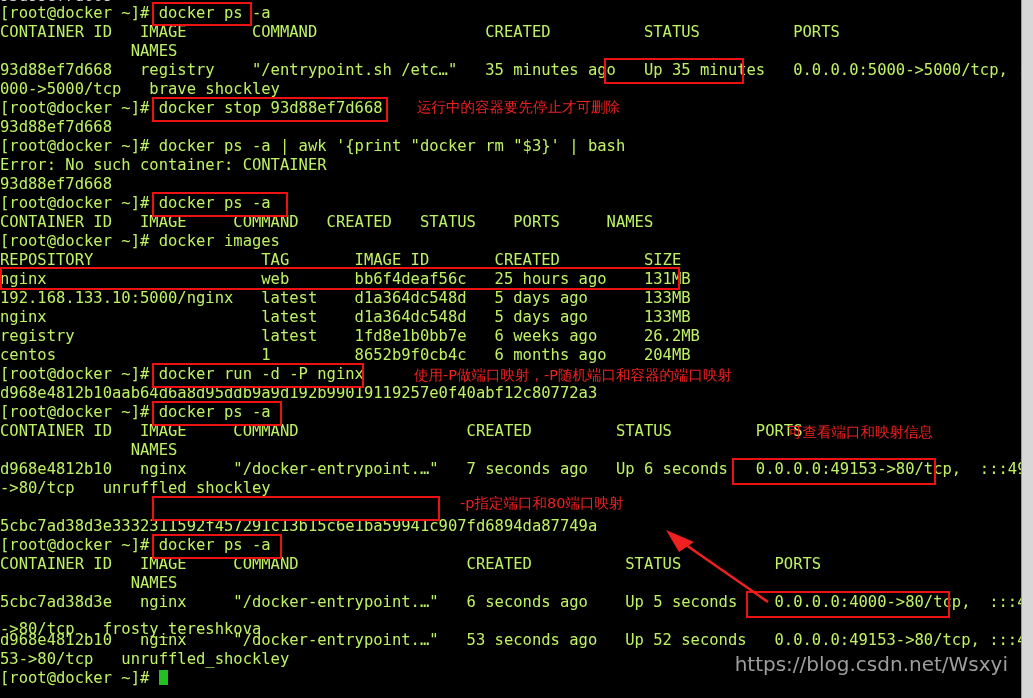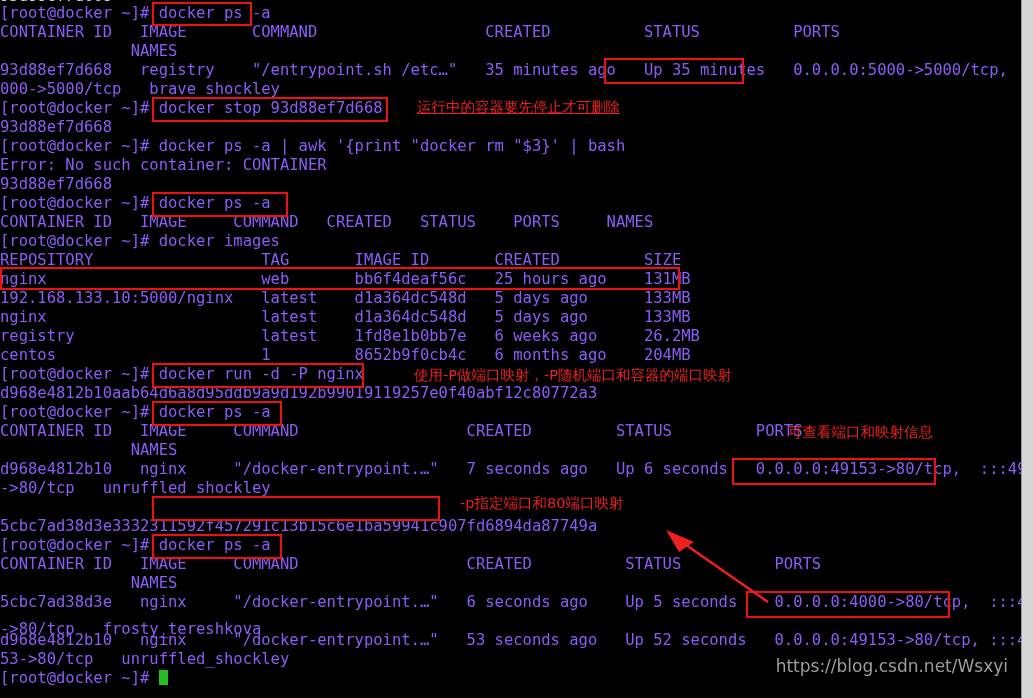--- a/index.html
+++ b/index.html
@@ -42,21 +42,21 @@
     overflow: hidden;
   }
 
   .line {
     position: absolute;
     left: 0;
     white-space: pre;
     font-family: "DejaVu Sans Mono", "Liberation Mono", monospace;
     font-size: 15.5px;
     line-height: 19.4px;
-    color: #8b5cf6;
+    color: #bef264;
     letter-spacing: 0px;
     height: 19.4px;
   }
 
   .cursor {
     display: inline-block;
     width: 9.4px;
     height: 15px;
     background: #22c022;
     vertical-align: -2px;
@@ -82,21 +82,21 @@
 
   .arrow {
     position: absolute;
     pointer-events: none;
   }
 
   .watermark {
     position: absolute;
     color: #b9b9b9;
     font-family: "DejaVu Sans", "Liberation Sans", sans-serif;
-    font-size: 17px;
+    font-size: 20px;
     white-space: pre;
     right: 14px;
     bottom: 22px;
     opacity: 0.85;
   }
 
   .top-clip {
     position: absolute;
     left: 0;
     top: -13px;
@@ -157,21 +157,21 @@
     <div class="box" style="left:152px; top:97px;  width:236px; height:25px;"></div>
     <div class="box" style="left:152px; top:192px; width:136px; height:25px;"></div>
     <div class="box" style="left:0px;   top:267px; width:680px; height:23px;"></div>
     <div class="box" style="left:152px; top:363px; width:212px; height:25px;"></div>
     <div class="box" style="left:152px; top:401px; width:130px; height:25px;"></div>
     <div class="box" style="left:732px; top:458px; width:204px; height:27px;"></div>
     <div class="box" style="left:152px; top:496px; width:288px; height:25px;"></div>
     <div class="box" style="left:152px; top:534px; width:130px; height:25px;"></div>
     <div class="box" style="left:746px; top:591px; width:204px; height:27px;"></div>
 
-    <div class="note" style="left:417px; top:99px;text-decoration:underline;">运行中的容器要先停止才可删除</div>
+    <div class="note" style="left:417px; top:99px;">运行中的容器要先停止才可删除</div>
 
     <div class="note" style="left:414px; top:367px;">使用-P做端口映射，-P随机端口和容器的端口映射</div>
 
     <div class="note" style="left:788px; top:424px;">可查看端口和映射信息</div>
 
     <div class="note" style="left:460px; top:495px;">-p指定端口和80端口映射</div>
 
     <svg class="arrow" style="left:650px; top:520px;" width="130" height="90" viewBox="0 0 130 90">
       <line x1="118" y1="82" x2="26" y2="18" stroke="#ee2020" stroke-width="2.6"></line>
       <polygon points="16,10 44,22 29,32" fill="#ee2020"></polygon>

